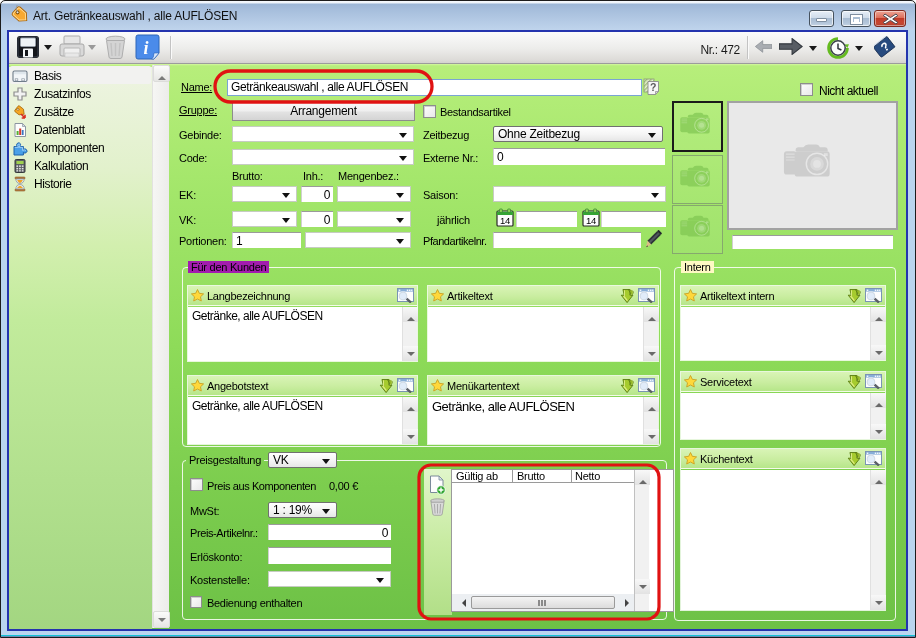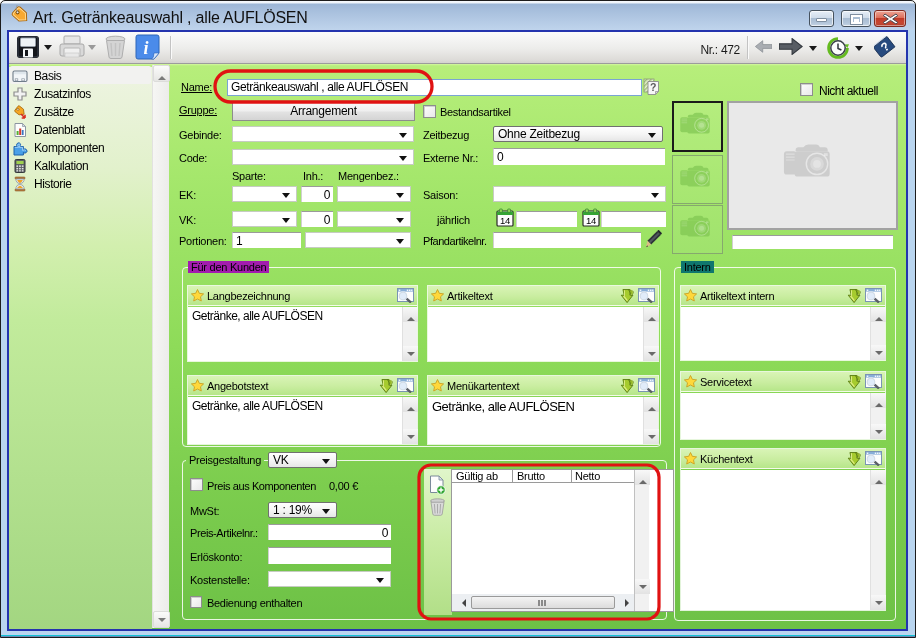--- a/index.html
+++ b/index.html
@@ -7,21 +7,21 @@
 .abs{position:absolute;}
 
 .titlebar{left:1px;top:1px;width:914px;height:29px;border-radius:4px 4px 0 0;
  background:linear-gradient(180deg,#f5f9fd 0,#edf3fa 2px,#9db7d7 3px,#a6bedc 30%,#b3c9e4 65%,#bfd4ec 100%);}
 .frame-left{left:1px;top:30px;width:6px;height:601px;background:#b9d5ef;}
 .frame-right{left:908px;top:30px;width:7px;height:601px;background:#b9d5ef;}
 .frame-bottom{left:1px;top:631px;width:914px;height:6px;background:linear-gradient(180deg,#bad6f0 0,#bad6f0 4px,#12c3d6 4px,#12c3d6 5px,#6888b4 5px);}
 .outer{left:0;top:0;width:916px;height:638px;border:1px solid #1c1c1c;border-radius:5px 5px 0 0;pointer-events:none;}
 .navy{left:7px;top:30px;width:901px;height:601px;border:2px solid #2434ae;pointer-events:none;}
 
-.title-text{left:33px;top:9px;font-size:16px;letter-spacing:-0.2px;color:#101010;}
+.title-text{left:33px;top:9px;font-size:12px;letter-spacing:-0.2px;color:#101010;}
 .capbtn{top:10px;height:17px;border-radius:3px;border:1px solid #46525e;
  background:linear-gradient(180deg,#e7eff8 0%,#cfdcea 45%,#a9bdd3 50%,#b4c6da 80%,#c6d5e5 100%);box-shadow:inset 0 0 0 1px rgba(255,255,255,.65);}
 .capbtn.close{border:1px solid #7e2a20;background:linear-gradient(180deg,#eea595 0%,#dd6f5c 45%,#c13a27 50%,#c64733 80%,#b13e2c 100%);box-shadow:inset 0 0 0 1px rgba(255,255,255,.45);}
 
 .toolbar{left:9px;top:32px;width:897px;height:32px;background:linear-gradient(180deg,#fbfbfb 0%,#ececea 55%,#dddbd8 90%,#d4d2cf 100%);border-bottom:1px solid #9c9c9c;}
 .tsep{top:36px;width:1px;height:23px;background:#c3c3c3;box-shadow:1px 0 0 #fafafa;}
 .nr{font-size:12px;color:#1a1a1a;}
 
 .page{left:9px;top:64px;width:897px;height:565px;background:linear-gradient(180deg,#d8f8a4 0,#c3f28a 1px,#b7ee7b 2px,#a5e76c 20%,#8edb59 50%,#7ccd4e 75%,#6dc146 100%);}
 .side{left:9px;top:67px;width:143px;height:562px;background:linear-gradient(180deg,#eef4e2 0%,#e2f1cc 18%,#d2efae 32%,#c2eb9c 45%,#a3d681 100%);}
@@ -244,21 +244,21 @@
   <div class="abs lbl" style="left:179px;top:129px;">Gebinde:</div>
   <div class="abs combo" style="left:232px;top:126px;width:182px;height:16px;"></div>
   <div class="abs lbl" style="left:423px;top:129px;">Zeitbezug</div>
   <div class="abs combo3d" style="left:493px;top:126px;width:170px;height:16px;">Ohne Zeitbezug</div>
 
   <div class="abs lbl" style="left:179px;top:152px;">Code:</div>
   <div class="abs combo" style="left:232px;top:149px;width:182px;height:16px;"></div>
   <div class="abs lbl" style="left:423px;top:152px;">Externe Nr.:</div>
   <div class="abs field" style="left:493px;top:148px;width:172px;height:17px;">0</div>
 
-  <div class="abs lbl" style="left:232px;top:170px;">Sparte:</div>
+  <div class="abs lbl" style="left:232px;top:170px;">Brutto:</div>
   <div class="abs lbl" style="left:303px;top:170px;">Inh.:</div>
   <div class="abs lbl" style="left:338px;top:170px;">Mengenbez.:</div>
 
   <div class="abs lbl" style="left:179px;top:189px;">EK:</div>
   <div class="abs combo" style="left:232px;top:186px;width:65px;height:16px;"></div>
   <div class="abs field" style="left:301px;top:186px;width:32px;height:16px;text-align:right;">0</div>
   <div class="abs combo" style="left:337px;top:186px;width:74px;height:16px;"></div>
   <div class="abs lbl" style="left:423px;top:189px;">Saison:</div>
   <div class="abs combo" style="left:493px;top:186px;width:173px;height:16px;"></div>
 
@@ -512,21 +512,21 @@
       </svg>
   </div>
   <div class="abs" style="left:727px;top:101px;width:171px;height:129px;border:2px solid #a2a2a2;background:#e9e9e9;">
     <svg style="position:absolute;left:53px;top:39px;" width="62" height="46" viewBox="0 0 51 37" fill="#cdcdcd">
         <use href="#cam" transform="scale(0.8)"></use>
       </svg>
   </div>
   <div class="abs field" style="left:732px;top:235px;width:161px;height:14px;"></div>
 
   <div class="abs gbox" style="left:674px;top:267px;width:222px;height:354px;"></div>
-  <div class="abs glabel" style="left:681px;top:261px;background:#0f766e;">Intern</div>
+  <div class="abs glabel" style="left:681px;top:261px;background:#fef9c3;">Intern</div>
 
   <div class="abs tblock" style="left:680px;top:371px;width:206px;height:69px;">
     <div class="thead">
         <svg style="position:absolute;left:3px;top:3px;" width="13" height="13" viewBox="0 0 13 13">
           <use href="#star"></use>
         </svg>
         <span class="cap">Servicetext</span>
       <svg style="position:absolute;right:22px;top:1px;" width="18" height="17" viewBox="0 0 19 15">
           <use href="#garrow"></use>
         </svg>

